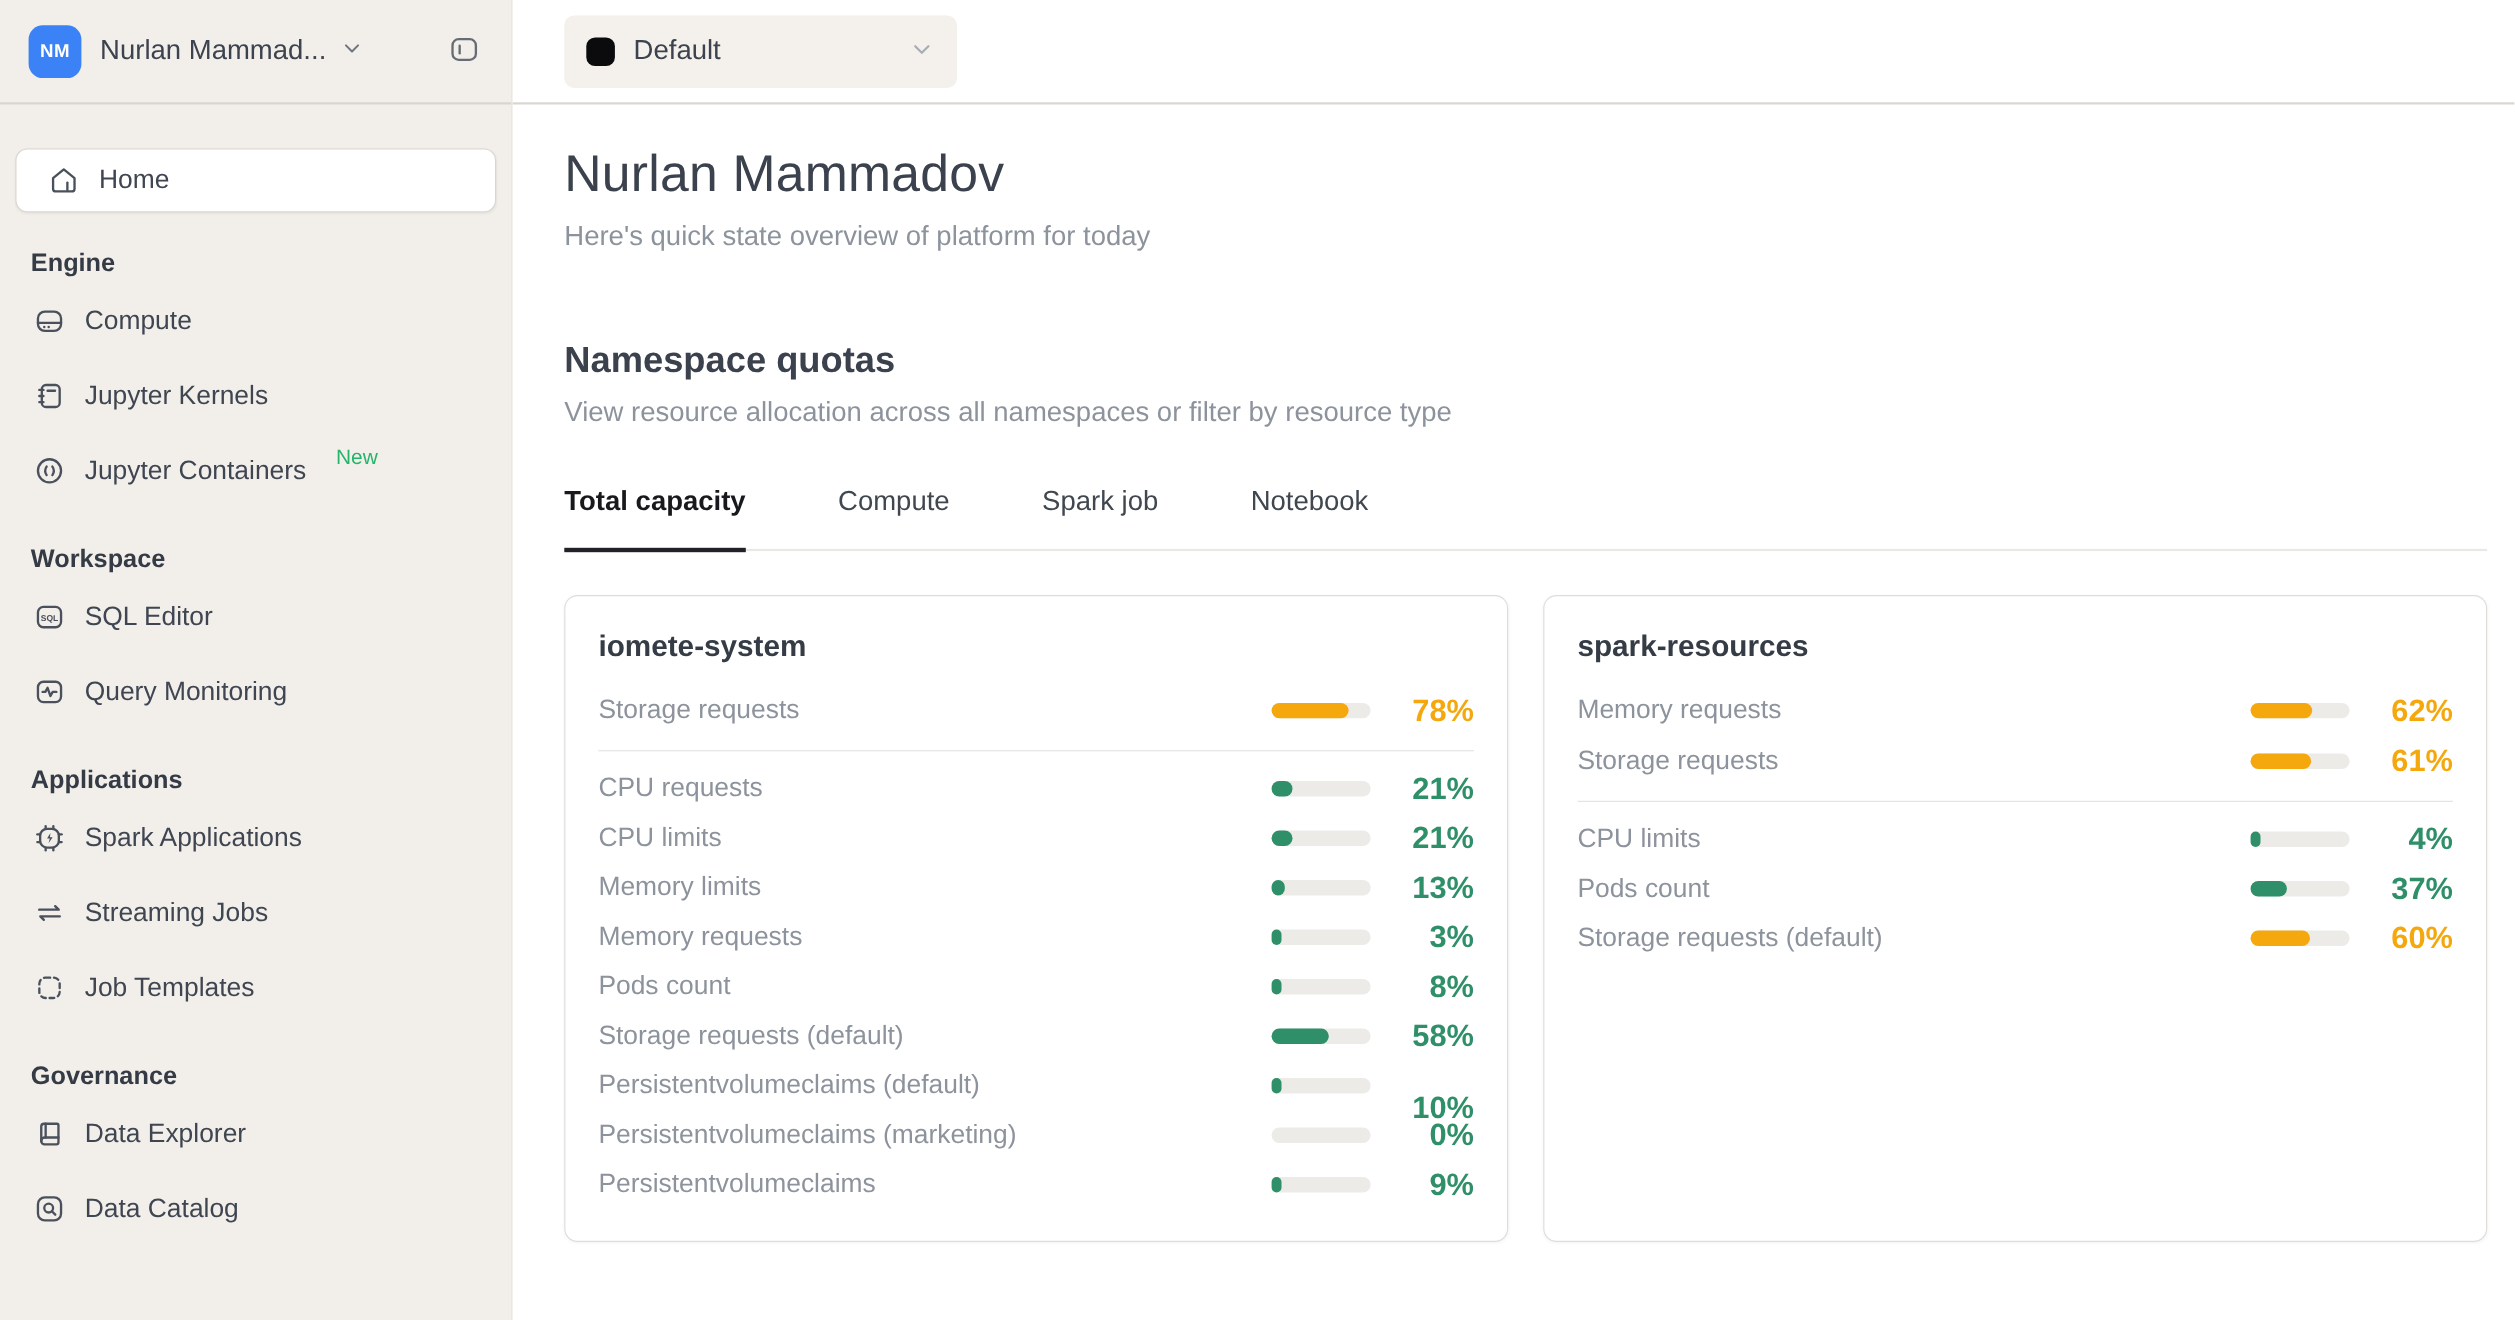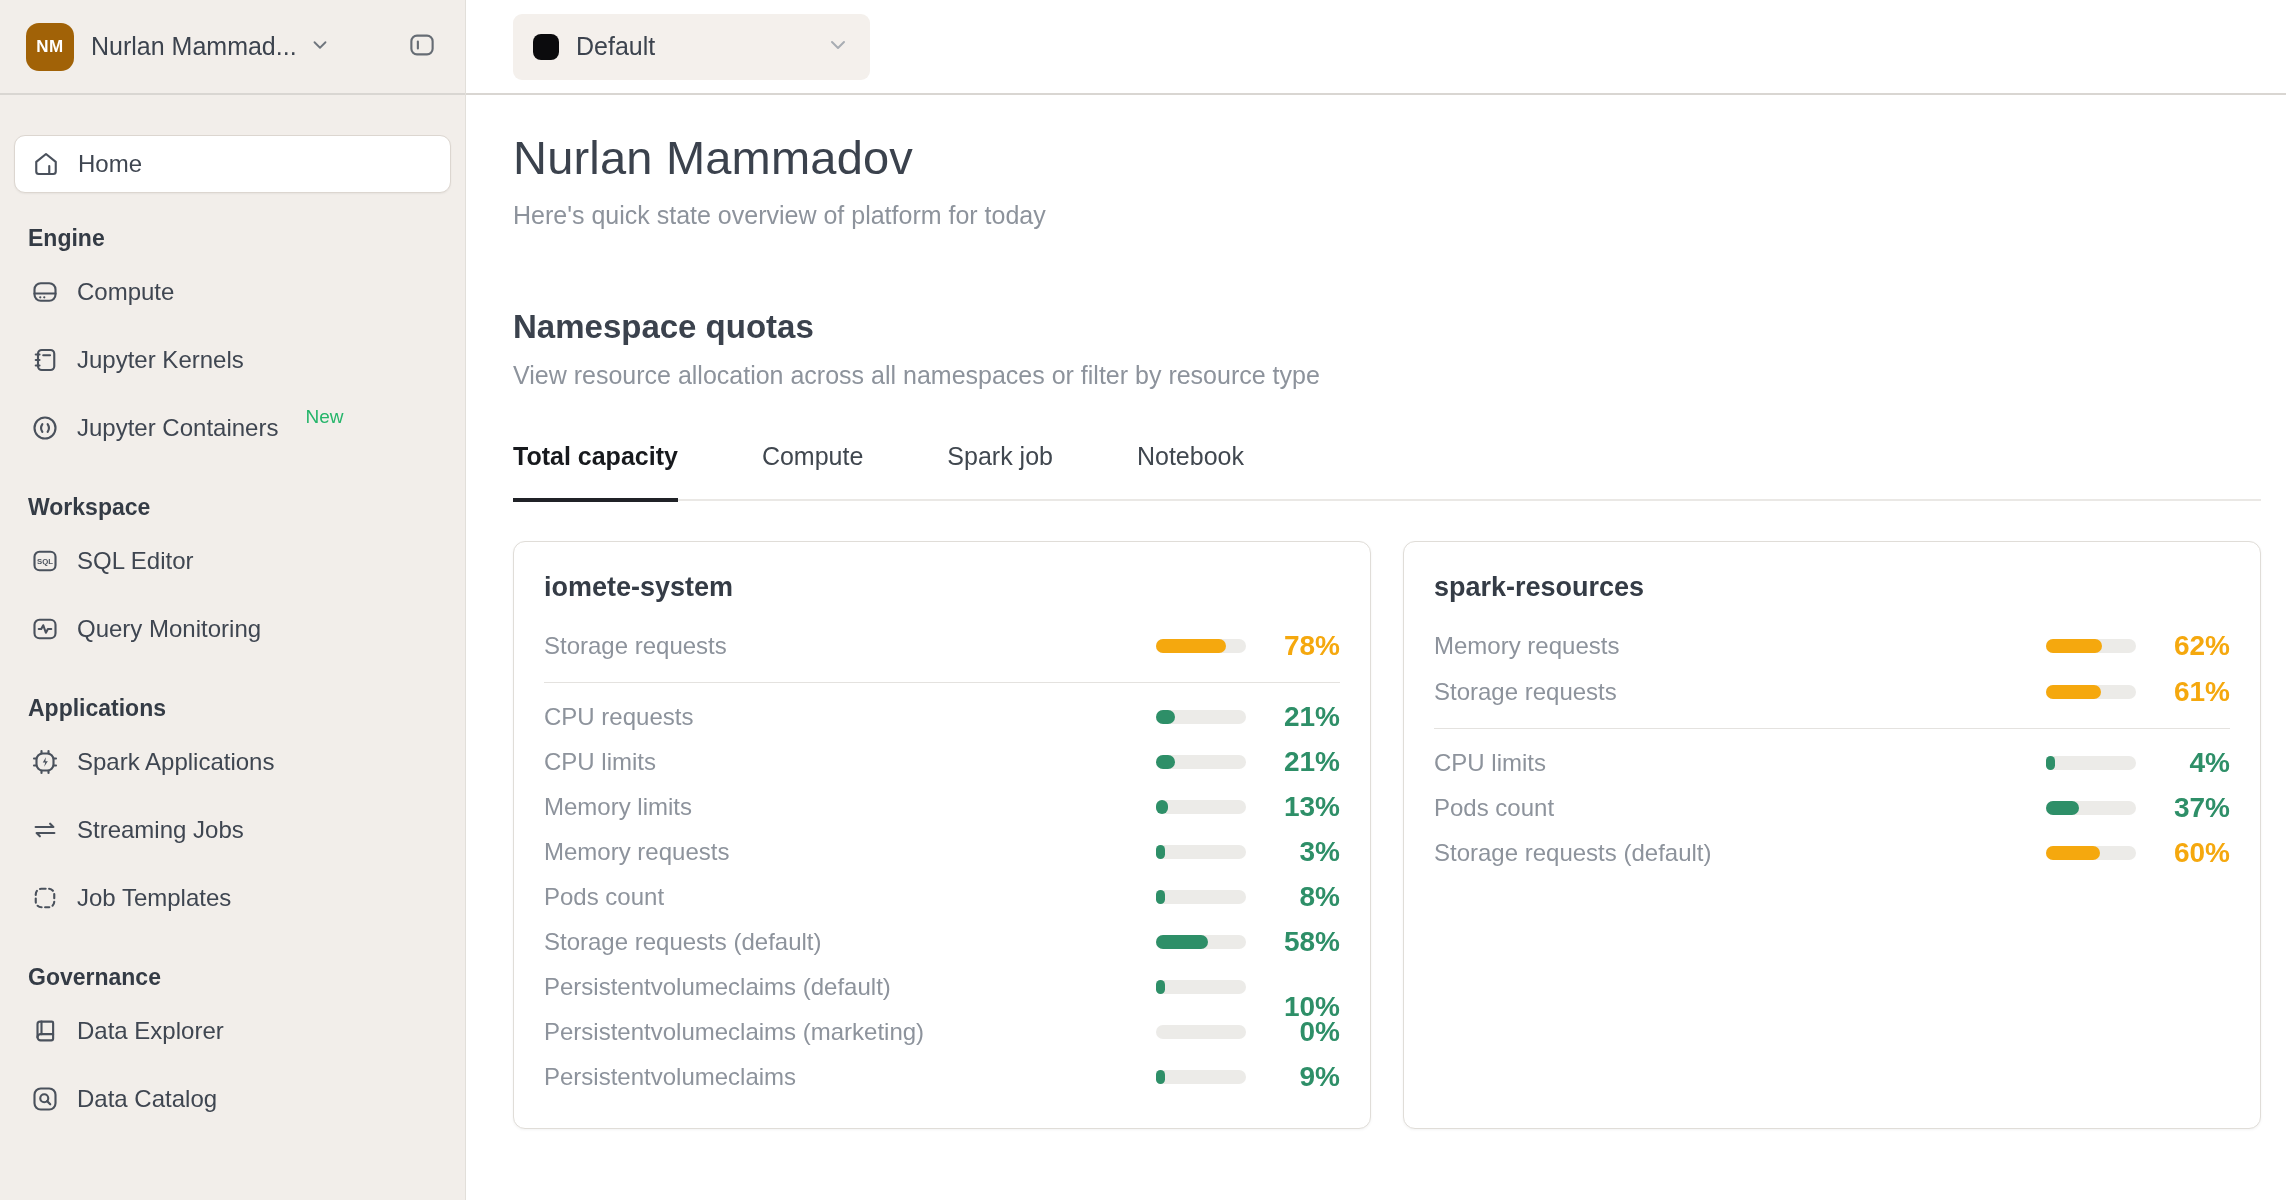--- a/index.html
+++ b/index.html
@@ -18,38 +18,38 @@
     border-right: 1px solid #e2dfda;
     overflow: hidden;
   }
   .sidebar-header {
     height: 95px; display: flex; align-items: center;
     padding: 0 20px 0 26px;
     border-bottom: 2px solid #d9d6d2;
   }
   .avatar {
     width: 48px; height: 48px; border-radius: 13px;
-    background: #a16207; color: #fff;
+    background: #3b82f6; color: #fff;
     font-size: 17px; font-weight: 700; letter-spacing: .5px;
     display: flex; align-items: center; justify-content: center;
   }
   .user-name {
     margin-left: 17px; font-size: 25px; font-weight: 500; color: #3c434e;
     white-space: nowrap;
   }
   .chev { margin-left: 12px; }
   .panel-btn {
     margin-left: auto; width: 46px; height: 46px; border: none; background: transparent;
     display: flex; align-items: center; justify-content: center; cursor: pointer;
   }
   .nav { padding: 40px 14px 0 14px; }
   .nav-home {
     height: 58px; background: #ffffff;
     border: 1px solid #dcd6d0; border-radius: 11px;
-    display: flex; align-items: center; gap: 17px; padding: 0 16px;
+    display: flex; align-items: center; gap: 17px; padding: 0 28px;
     box-shadow: 0 1px 2px rgba(0,0,0,.05);
     cursor: pointer;
   }
   .section-label {
     margin: 32px 14px 6px 14px;
     font-size: 23px; font-weight: 700; color: #343b45;
   }
   .nav-item {
     height: 68px; display: flex; align-items: center; gap: 17px;
     padding: 0 16px; border-radius: 10px; cursor: pointer;

